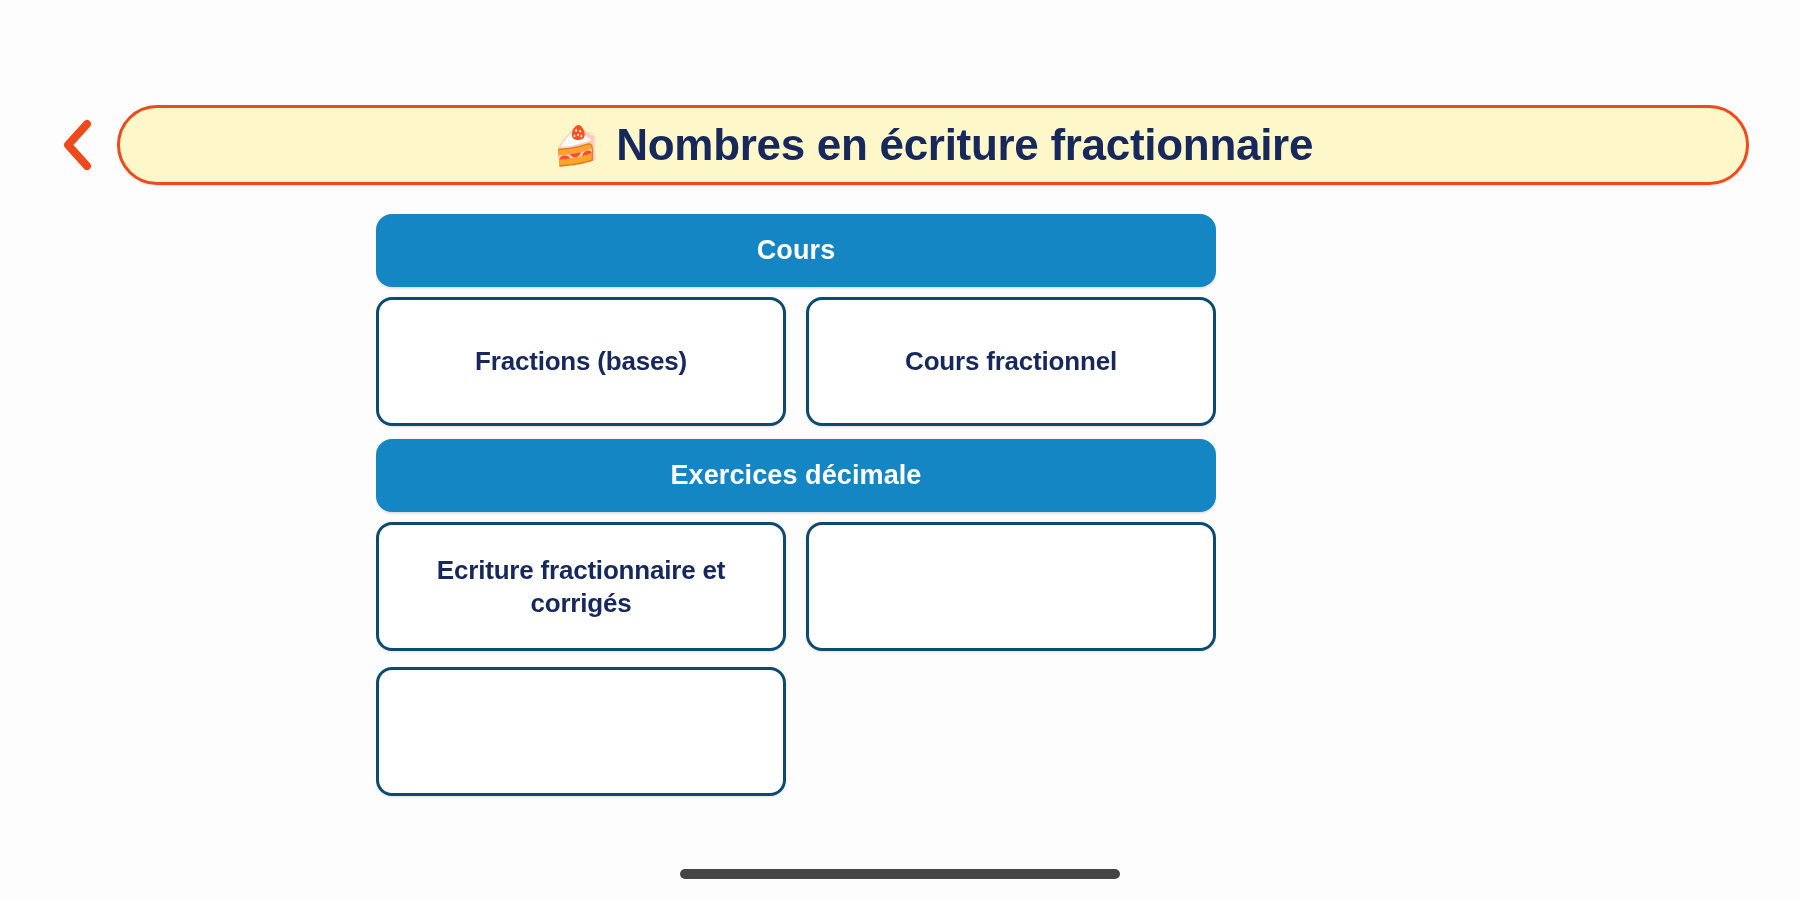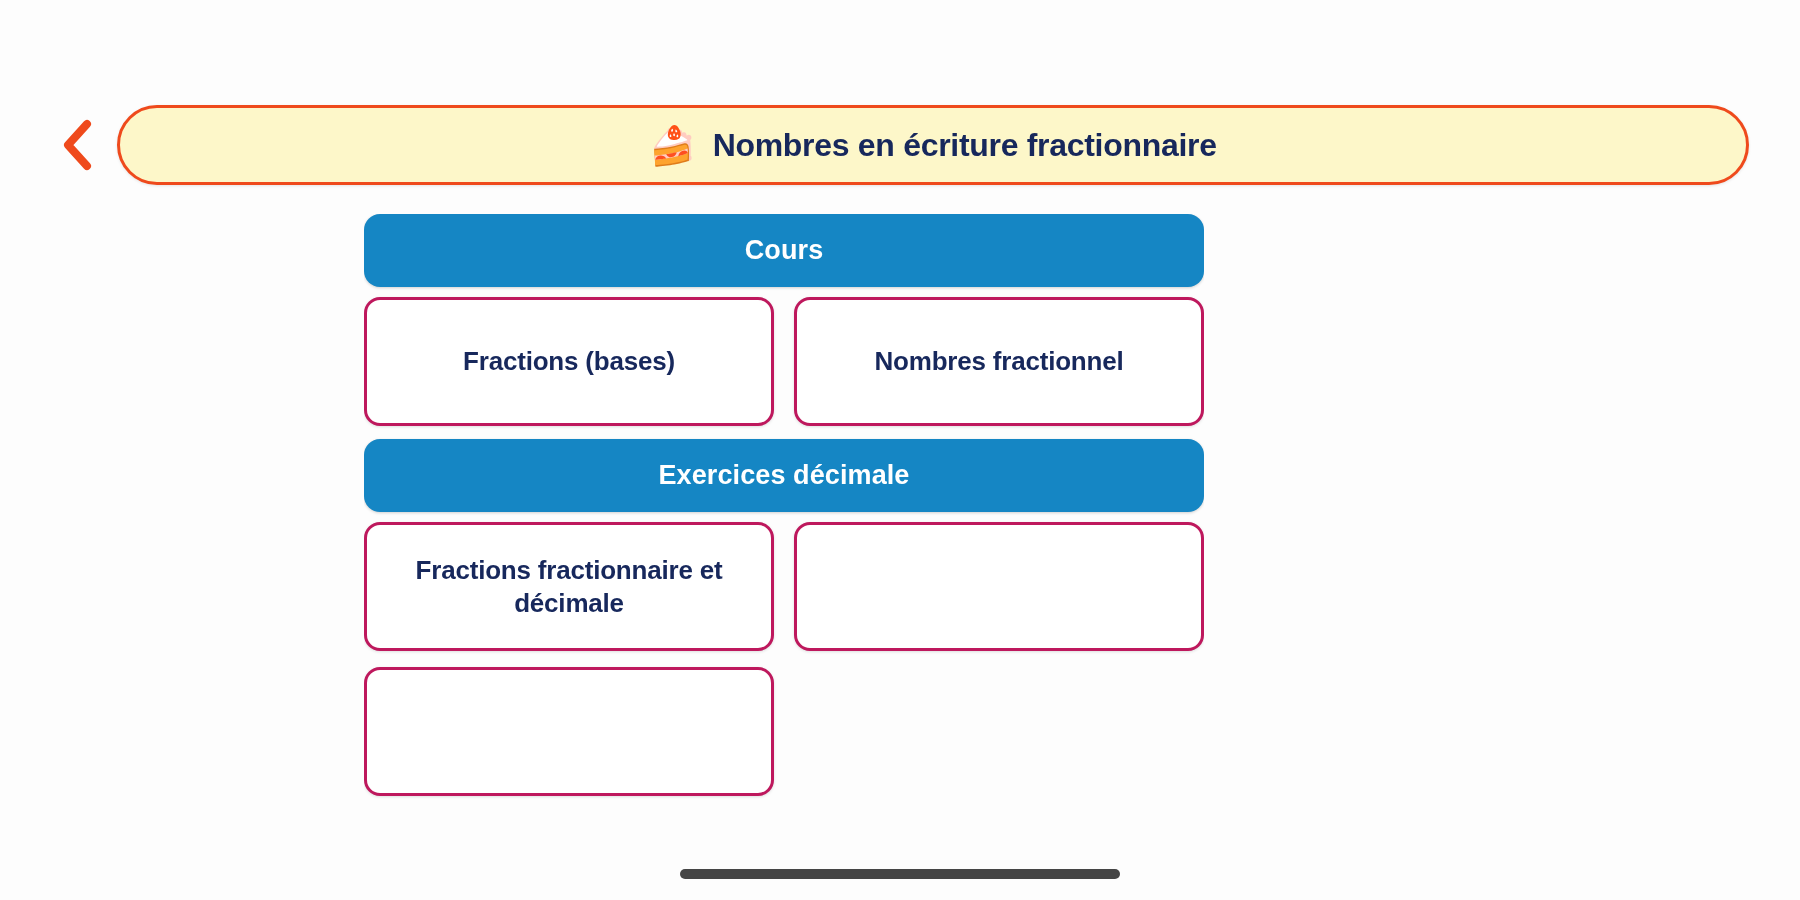--- a/index.html
+++ b/index.html
@@ -69,32 +69,32 @@
   }
 
   .title-emoji {
     font-size: 38px;
     line-height: 1;
     display: inline-block;
     transform: translateY(1px);
   }
 
   .title-text {
-    font-size: 32px;
+    font-size: 44px;
     font-weight: bold;
     color: #17285c;
     letter-spacing: -0.3px;
     white-space: nowrap;
   }
 
   
   .content {
     position: absolute;
     top: 214px;
-    left: 364px;
+    left: 376px;
     width: 840px;
     height: 686px;
     overflow: hidden;
   }
 
   .section-bar {
     width: 840px;
     height: 73px;
     background: #1586c4;
     border-radius: 16px;
@@ -117,21 +117,21 @@
     display: grid;
     grid-template-columns: 410px 410px;
     column-gap: 20px;
     row-gap: 16px;
     margin-bottom: 13px;
   }
 
   .card {
     height: 129px;
     background: #ffffff;
-    border: 3px solid #be185d;
+    border: 3px solid #0c4a6e;
     border-radius: 16px;
     display: flex;
     align-items: center;
     justify-content: center;
     text-align: center;
     padding: 6px 18px;
     cursor: pointer;
     box-shadow: 0 1px 3px rgba(0,0,0,0.12);
   }
 
@@ -179,31 +179,31 @@
 
     <div class="section-bar">
       <span class="section-bar-label">Cours</span>
     </div>
 
     <div class="card-grid">
       <div class="card">
         <span class="card-label">Fractions (bases)</span>
       </div>
       <div class="card">
-        <span class="card-label">Nombres fractionnel</span>
+        <span class="card-label">Cours fractionnel</span>
       </div>
     </div>
 
     <div class="section-bar">
       <span class="section-bar-label">Exercices décimale</span>
     </div>
 
     <div class="card-grid">
       <div class="card">
-        <span class="card-label">Fractions fractionnaire et décimale</span>
+        <span class="card-label">Ecriture fractionnaire et corrigés</span>
       </div>
       <div class="card">
         <span class="card-label"></span>
       </div>
       <div class="card">
         <span class="card-label"></span>
       </div>
     </div>
 
   </div>

